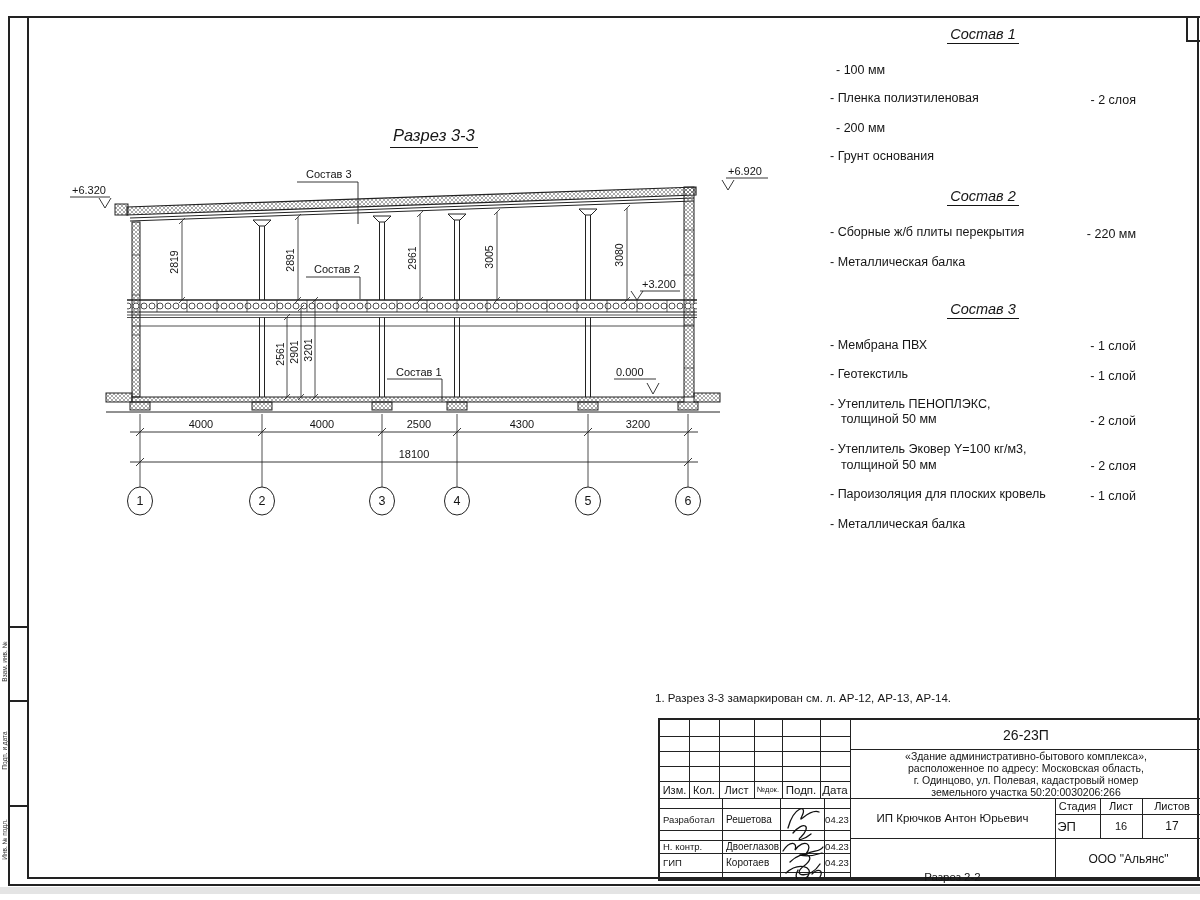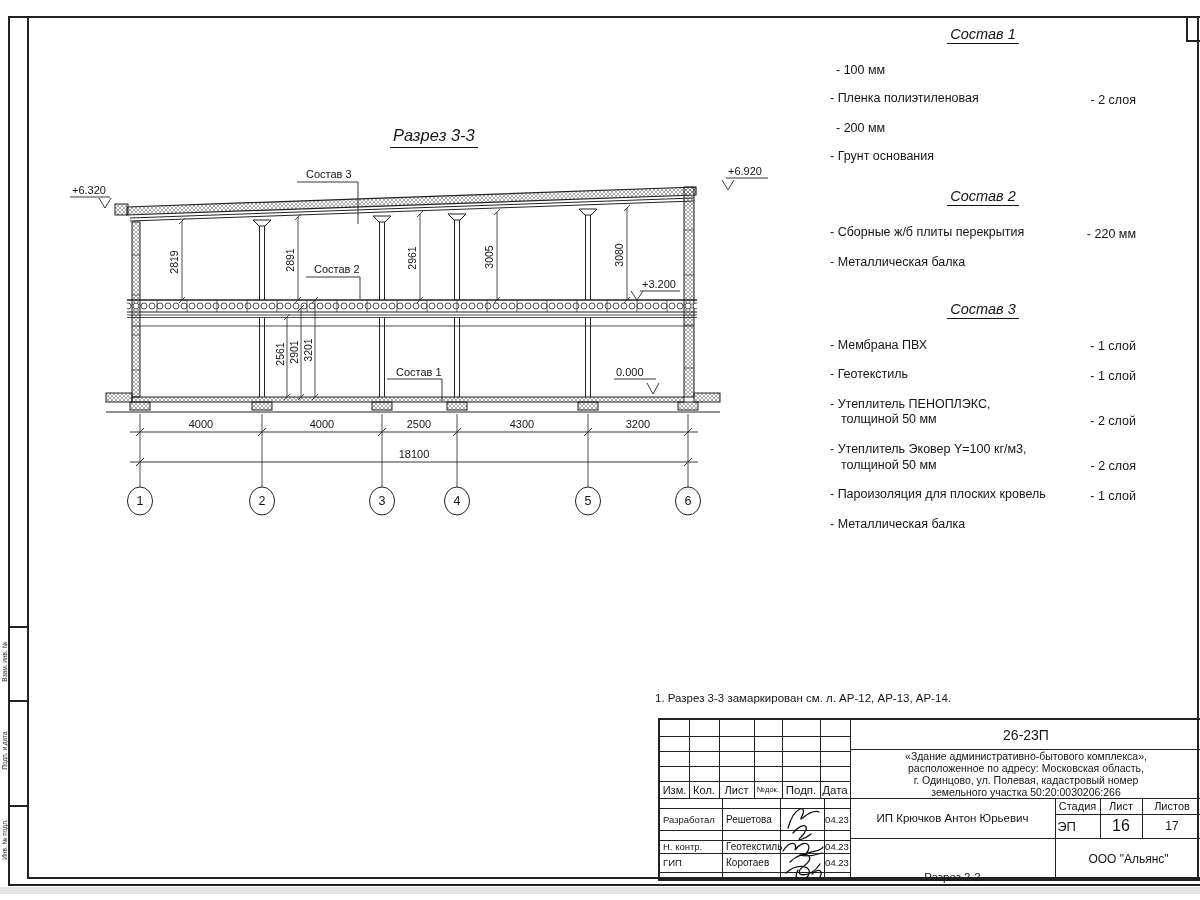--- a/index.html
+++ b/index.html
@@ -369,21 +369,21 @@
     <div class="cell" style="left:29px;top:61px;width:30px;height:17px;font-size:11px;">Кол.</div>
     <div class="cell" style="left:59px;top:61px;width:35px;height:17px;font-size:11px;">Лист</div>
     <div class="cell" style="left:94px;top:61px;width:28px;height:17px;font-size:7.5px;">№док.</div>
     <div class="cell" style="left:122px;top:61px;width:38px;height:17px;font-size:11.5px;">Подп.</div>
     <div class="cell" style="left:160px;top:61px;width:30px;height:17px;font-size:11.5px;">Дата</div>
 
     <div class="cell left" style="left:3px;top:88px;width:59px;height:22px;font-size:9.5px;">Разработал</div>
     <div class="cell left" style="left:66px;top:88px;width:54px;height:22px;font-size:10px;">Решетова</div>
     <div class="cell" style="left:164px;top:88px;width:26px;height:22px;font-size:9.5px;">04.23</div>
     <div class="cell left" style="left:3px;top:120px;width:59px;height:13px;font-size:9.5px;">Н. контр.</div>
-    <div class="cell left" style="left:66px;top:120px;width:56px;height:13px;font-size:10px;">Геотекстиль</div>
+    <div class="cell left" style="left:66px;top:120px;width:56px;height:13px;font-size:10px;">Двоеглазов</div>
     <div class="cell" style="left:164px;top:120px;width:26px;height:13px;font-size:9.5px;">04.23</div>
     <div class="cell left" style="left:3px;top:133px;width:59px;height:19px;font-size:9.5px;">ГИП</div>
     <div class="cell left" style="left:66px;top:133px;width:56px;height:19px;font-size:10px;">Коротаев</div>
     <div class="cell" style="left:164px;top:133px;width:26px;height:19px;font-size:9.5px;">04.23</div>
 
     <svg class="abs" style="left:118px;top:78px;pointer-events:none;" width="78" height="81" viewBox="0 0 78 81">
       <g fill="none" stroke="#111" stroke-width="1.3" stroke-linecap="round">
         <path d="M10,30 C16,8 30,6 24,18 C19,28 31,10 41,14 M15,35 C26,22 34,28 23,39 C17,44 27,41 33,36"></path>
         <path d="M5,53 C12,42 20,44 17,52 C26,40 36,46 28,56 C36,52 42,54 45,49 M22,57 C30,59 38,57 44,55"></path>
         <path d="M12,64 C26,50 40,58 26,68 C12,78 32,82 42,66 M8,75 C20,64 36,68 30,78 C24,86 14,82 20,72 M34,76 C40,70 46,72 42,79"></path>
@@ -393,19 +393,19 @@
     <div class="cell" style="left:190px;top:0;width:352px;height:29px;font-size:14px;">26-23П</div>
     <div class="cell" style="left:190px;top:29px;width:352px;height:49px;font-size:10.5px;line-height:12px;white-space:pre-line;">«Здание административно-бытового комплекса»,
 расположенное по адресу: Московская область,
 г. Одинцово, ул. Полевая, кадастровый номер
 земельного участка 50:20:0030206:266</div>
     <div class="cell" style="left:190px;top:78px;width:205px;height:40px;font-size:11.5px;">ИП Крючков Антон Юрьевич</div>
     <div class="cell" style="left:395px;top:78px;width:45px;height:16px;font-size:11px;">Стадия</div>
     <div class="cell" style="left:440px;top:78px;width:42px;height:16px;font-size:11px;">Лист</div>
     <div class="cell" style="left:482px;top:78px;width:60px;height:16px;font-size:11px;">Листов</div>
     <div class="cell" style="left:384px;top:94px;width:45px;height:24px;font-size:13px;">ЭП</div>
-    <div class="cell" style="left:440px;top:94px;width:42px;height:24px;font-size:16px;">16</div>
+    <div class="cell" style="left:440px;top:94px;width:42px;height:24px;font-size:11px;">16</div>
     <div class="cell" style="left:482px;top:94px;width:60px;height:24px;font-size:12px;">17</div>
     <div class="cell" style="left:190px;top:136px;width:205px;height:41px;font-size:11.5px;">Разрез 2-2</div>
     <div class="cell" style="left:395px;top:118px;width:147px;height:41px;font-size:12px;">ООО "Альянс"</div>
   </div>
 
 </div>
 
 </body></html>

